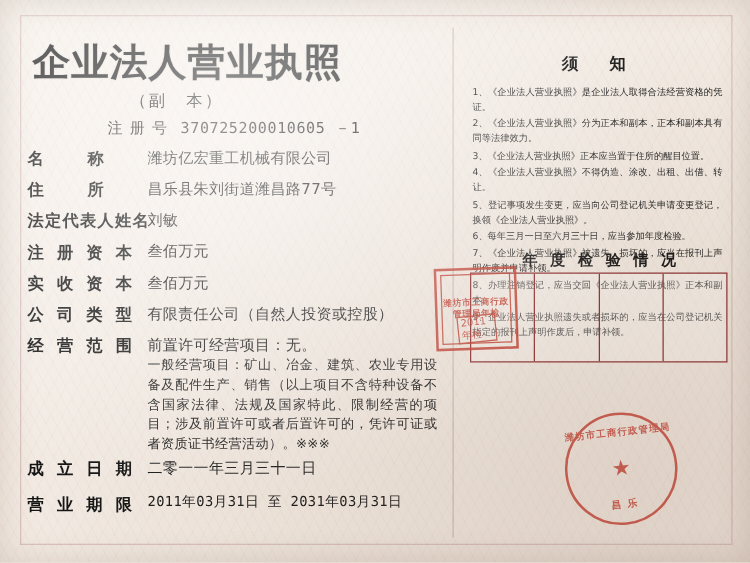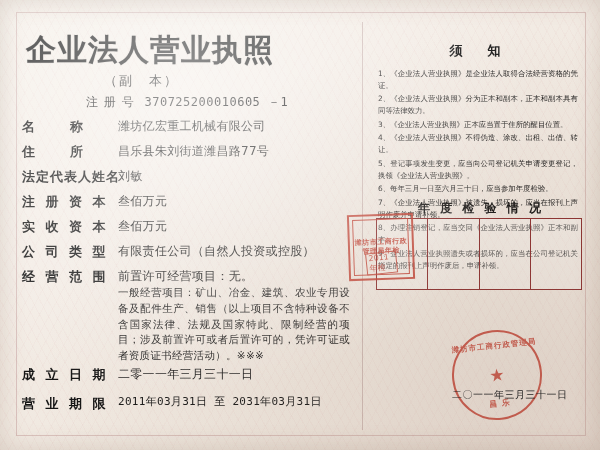--- a/index.html
+++ b/index.html
@@ -390,16 +390,15 @@
     </div>
     <div class="yr">2011年检</div>
   </div>
 
   <div class="seal seal-round">
     <div class="ring-text">潍坊市工商行政管理局</div>
     <div class="star">★</div>
     <div class="bottom-text">昌 乐</div>
   </div>
 
-  <div class="issue-date">二〇一一年三月三十一日</div>
 
   <div class="edge"></div>
 </div>
 
 </body></html>

